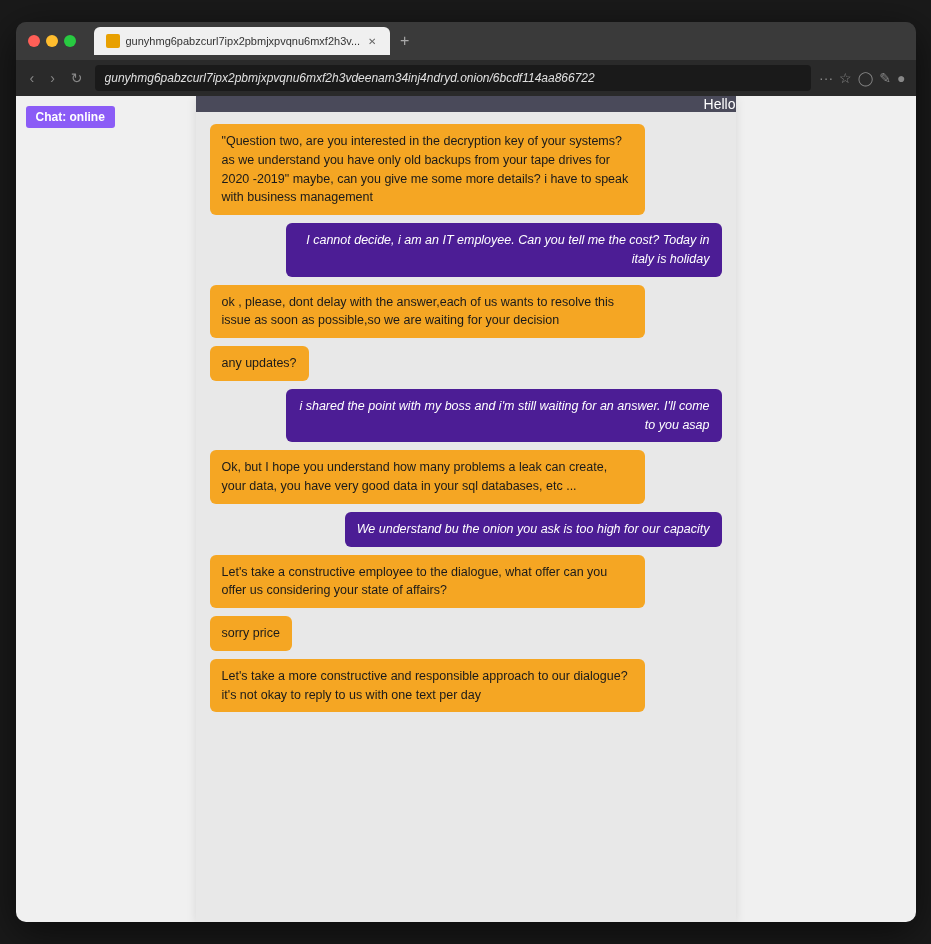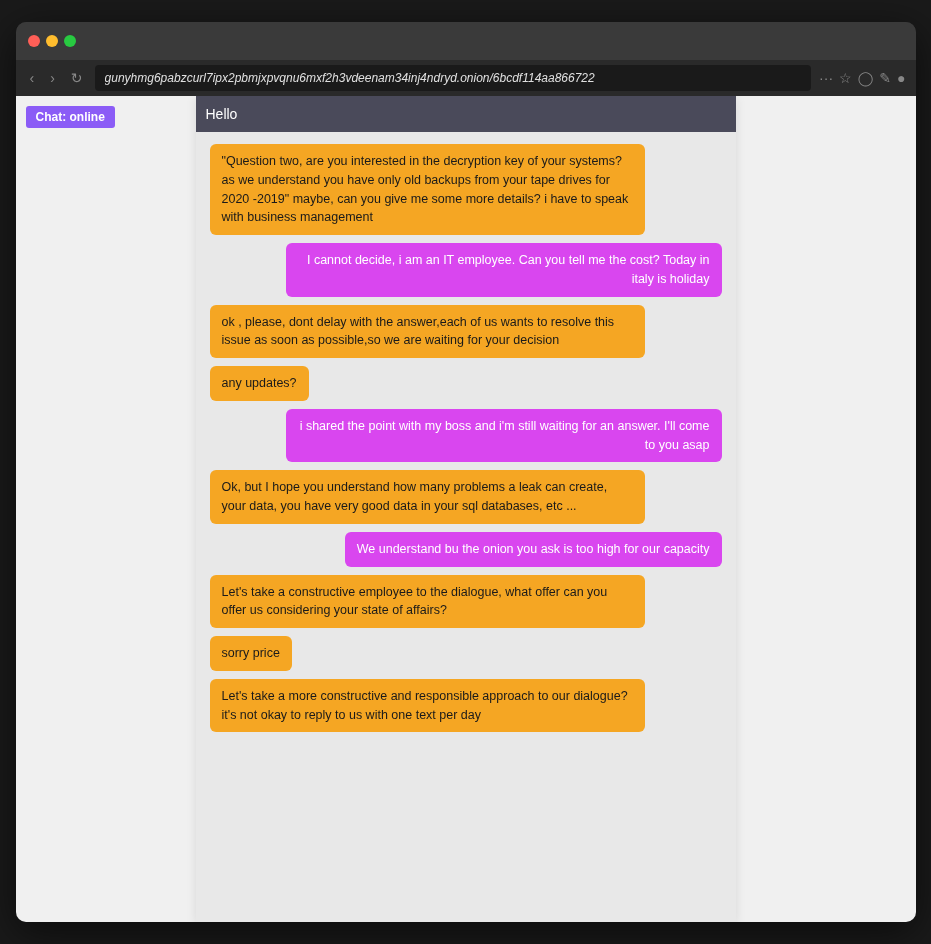--- a/index.html
+++ b/index.html
@@ -171,22 +171,21 @@
       background: #fff;
       flex: 1;
       display: flex;
       flex-direction: column;
       box-shadow: 0 2px 10px rgba(0,0,0,0.1);
     }
 
     .chat-header {
       background: #4a4a5a;
       color: #fff;
-      text-align: left;
-      padding: 10px;
+      text-align: right;
       font-size: 14px;
       font-weight: 500;
       flex-shrink: 0;
     }
 
     .chat-messages {
       flex: 1;
       overflow-y: auto;
       padding: 12px 14px;
       display: flex;
@@ -215,36 +214,45 @@
       word-wrap: break-word;
     }
 
     .bubble.received {
       background: #f5a623;
       color: #1a1a1a;
       align-self: flex-start;
     }
 
     .bubble.sent {
-      background: #d946ef;
+      background: #4c1d95;
       color: #fff;
       align-self: flex-end;
       text-align: right;
+      font-style: italic;
     }
   </style>
 </head>
 <body>
 
 <div class="browser-window">
 
   <div class="title-bar">
     <div class="traffic-lights">
       <div class="traffic-light red"></div>
       <div class="traffic-light yellow"></div>
       <div class="traffic-light green"></div>
+    </div>
+    <div class="tab-bar">
+      <div class="tab">
+        <span class="tab-favicon"></span>
+        <span>gunyhmg6pabzcurl7ipx2pbmjxpvqnu6mxf2h3v...</span>
+        <span class="tab-close">✕</span>
+      </div>
+      <span class="new-tab-btn">+</span>
     </div>
   </div>
 
   <div class="address-bar">
     <span class="nav-btn">‹</span>
     <span class="nav-btn">›</span>
     <span class="nav-btn">↻</span>
     <input class="address-input" type="text" value="gunyhmg6pabzcurl7ipx2pbmjxpvqnu6mxf2h3vdeenam34inj4ndryd.onion/6bcdf114aa866722" style="">
     <div class="toolbar-icons">
       <span class="toolbar-icon">···</span>

